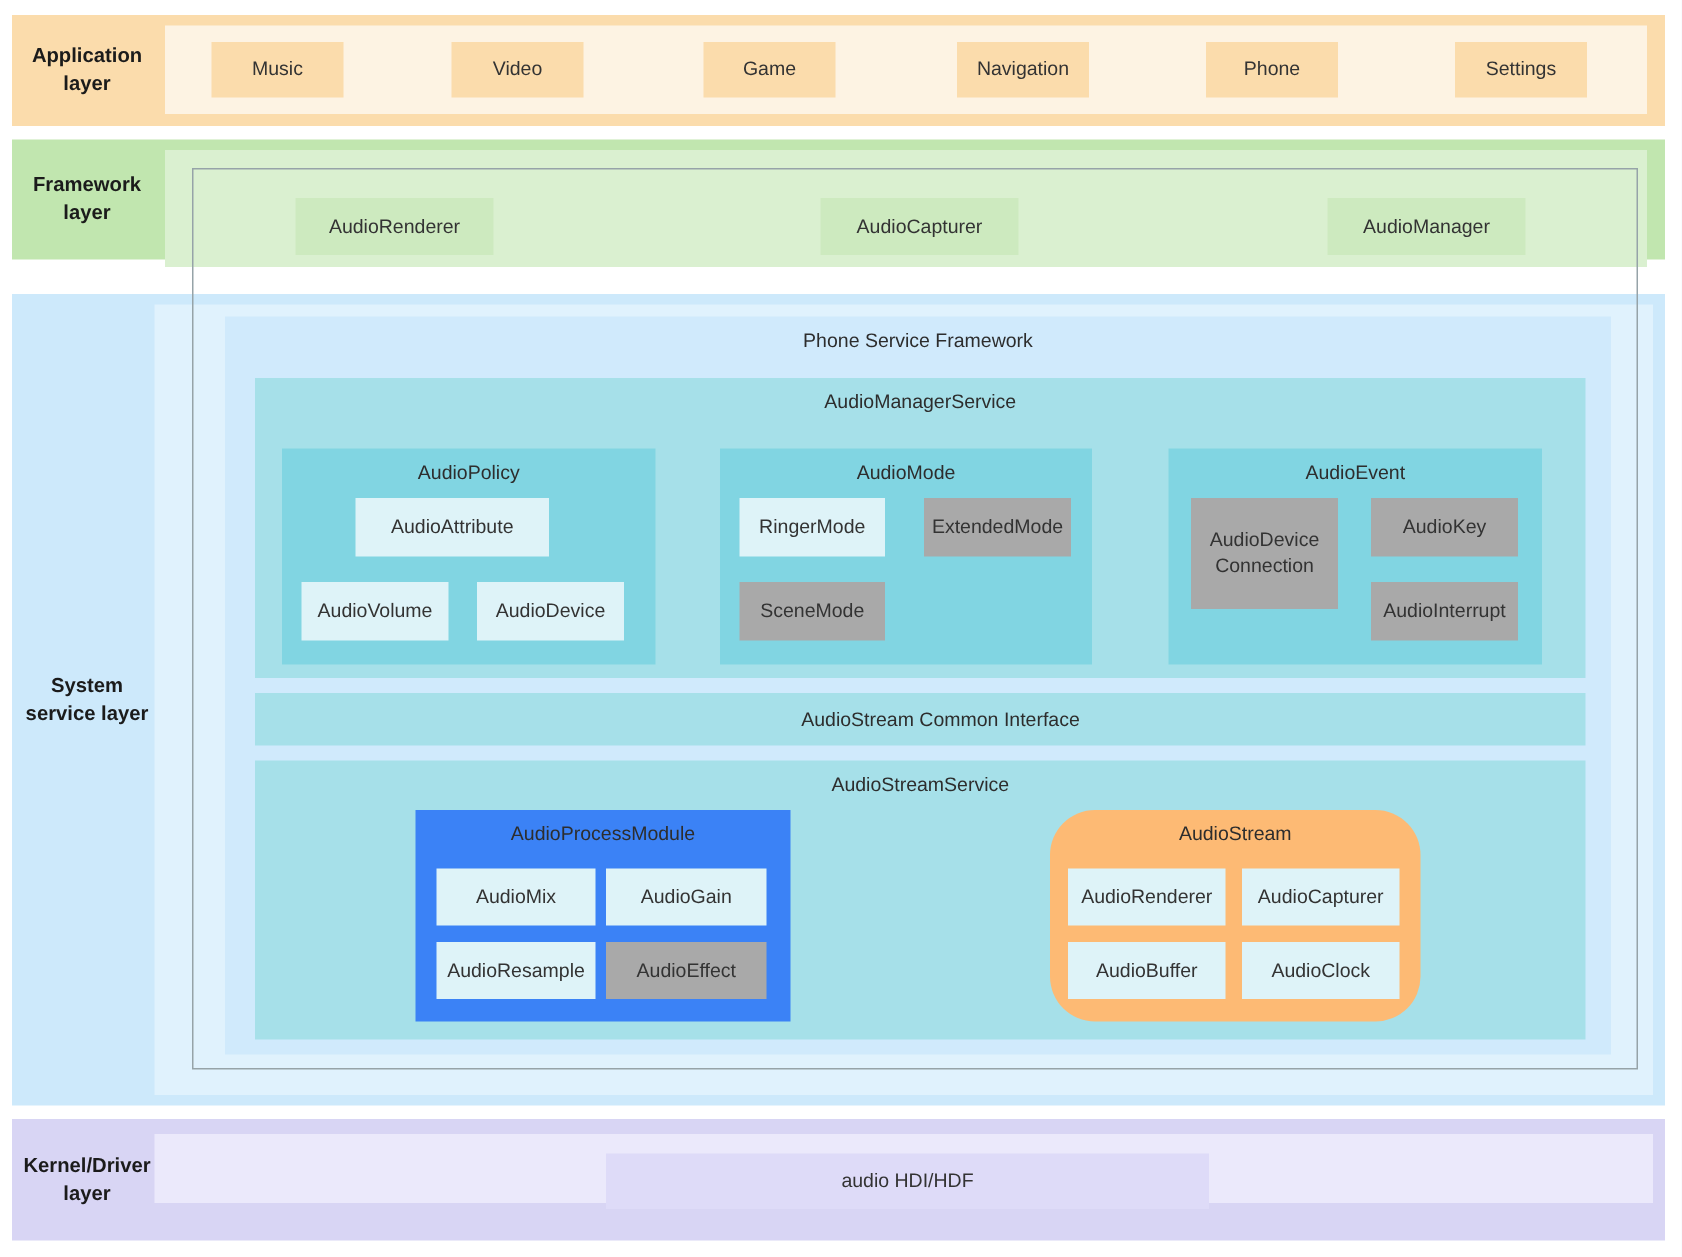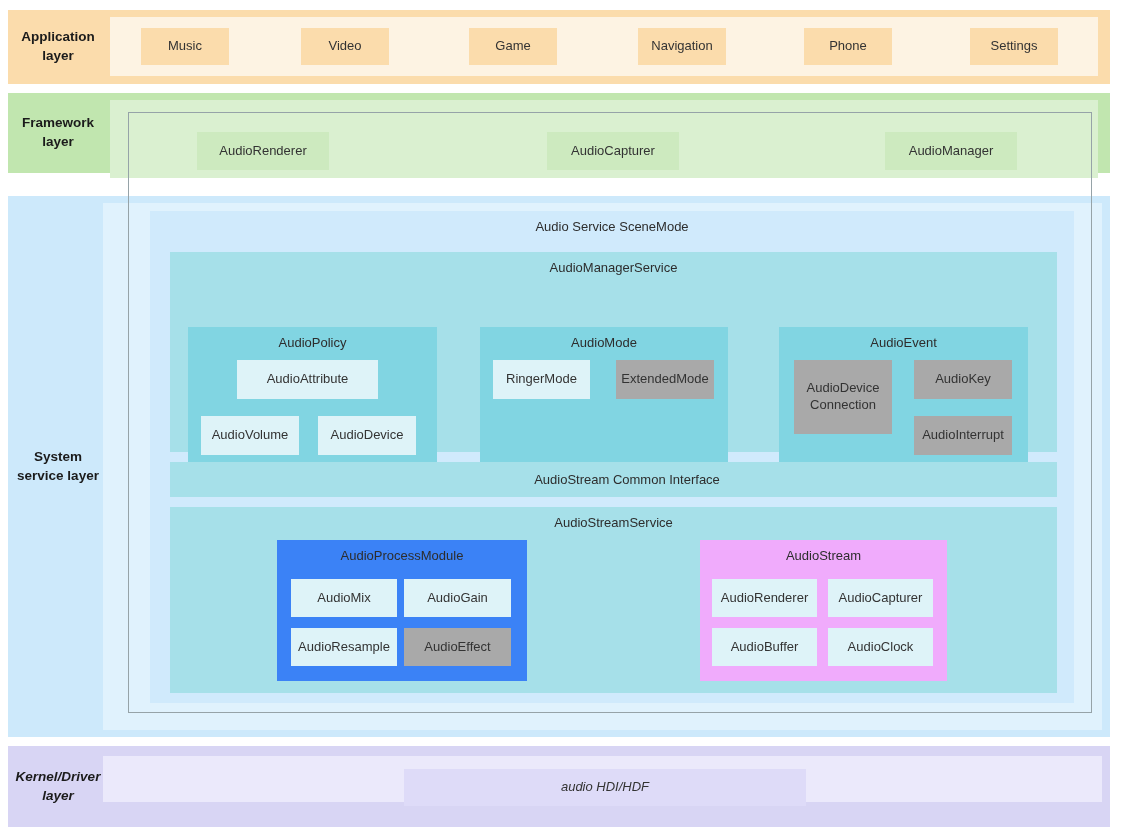--- a/index.html
+++ b/index.html
@@ -40,35 +40,35 @@
   
   .fw-layer   { top: 93px;  height: 80px;  background: #c1e6af; }
   .fw-panel   { left: 102px; top: 7px; width: 988px; height: 78px; background: #daf0d0; }
   .fw-chip    { background: #cdeabf; width: 132px; height: 38px; top: 32px; }
 
   
   .sys-layer  { top: 196px; height: 541px; background: #cde9fb; }
   .sys-panel  { left: 95px; top: 7px; width: 999px; height: 527px; background: #e0f2fd; }
   .asf-box    { left: 47px; top: 8px; width: 924px; height: 492px; background: #d0eafc; }
   .ams-box    { left: 20px; top: 41px; width: 887px; height: 200px; background: #a6e0e9; }
-  .teal-group { background: #81d5e2; top: 47px; height: 144px; margin-top: 28px; }
+  .teal-group { background: #81d5e2; top: 47px; height: 144px; }
   .g-policy   { left: 18px;  width: 249px; }
   .g-mode     { left: 310px; width: 248px; }
   .g-event    { left: 609px; width: 249px; }
   .leaf-light { background: #def3f8; }
   .leaf-gray  { background: #a9a9a9; color: #333; }
   .ci-band    { position: absolute; left: 20px; top: 251px; width: 887px; height: 35px;
                 background: #a6e0e9; display: flex; align-items: center; justify-content: center;
                 font-size: 13px; color: #2d2d2d; padding-left: 27px; }
   .ass-box    { left: 20px; top: 296px; width: 887px; height: 186px; background: #a6e0e9; }
   .g-apm      { left: 107px; top: 33px; width: 250px; height: 141px; background: #3b82f6; }
-  .g-astream  { left: 530px; top: 33px; width: 247px; height: 141px; background: #f0abfc; }
+  .g-astream  { left: 530px; top: 33px; width: 247px; height: 141px; background: #fdba74; border-radius: 30px; }
 
   
-  .kern-layer { top: 746px; height: 81px; background: #d8d5f4; font-style: italic; }
+  .kern-layer { top: 746px; height: 81px; background: #d8d5f4; }
   .kern-panel { left: 95px; top: 10px; width: 999px; height: 46px; background: #ebe9fb; }
   .kern-chip  { background: #dedbf8; left: 301px; top: 13px; width: 402px; height: 37px; }
 
   
   .outline-box {
     position: absolute; left: 128px; top: 112px; width: 964px; height: 601px;
     border: 1px solid #96a3a8; pointer-events: none; background: transparent;
   }
 </style>
 </head>
@@ -95,36 +95,37 @@
       <div class="chip fw-chip" style="left:437px">AudioCapturer</div>
       <div class="chip fw-chip" style="left:775px">AudioManager</div>
     </div>
   </div>
 
   <div class="layer sys-layer">
     <div class="layer-label">System service layer</div>
     <div class="panel sys-panel">
 
       <div class="group asf-box">
-        <span class="boxtitle">Audio Service SceneMode</span>
+        <span class="boxtitle">Phone Service Framework</span>
 
         <div class="group ams-box">
           <span class="boxtitle">AudioManagerService</span>
 
           <div class="group teal-group g-policy">
             <span class="boxtitle">AudioPolicy</span>
-            <div class="chip leaf-light" style="left:49px;top:33px;width:141px;height:39px">AudioAttribute</div>
+            <div class="chip leaf-light" style="left:49px;top:33px;width:129px;height:39px">AudioAttribute</div>
             <div class="chip leaf-light" style="left:13px;top:89px;width:98px;height:39px">AudioVolume</div>
             <div class="chip leaf-light" style="left:130px;top:89px;width:98px;height:39px">AudioDevice</div>
           </div>
 
           <div class="group teal-group g-mode">
             <span class="boxtitle">AudioMode</span>
             <div class="chip leaf-light" style="left:13px;top:33px;width:97px;height:39px">RingerMode</div>
             <div class="chip leaf-gray" style="left:136px;top:33px;width:98px;height:39px">ExtendedMode</div>
+            <div class="chip leaf-gray" style="left:13px;top:89px;width:97px;height:39px">SceneMode</div>
           </div>
 
           <div class="group teal-group g-event">
             <span class="boxtitle">AudioEvent</span>
             <div class="chip leaf-gray" style="left:15px;top:33px;width:98px;height:74px">AudioDevice Connection</div>
             <div class="chip leaf-gray" style="left:135px;top:33px;width:98px;height:39px">AudioKey</div>
             <div class="chip leaf-gray" style="left:135px;top:89px;width:98px;height:39px">AudioInterrupt</div>
           </div>
         </div>
 

